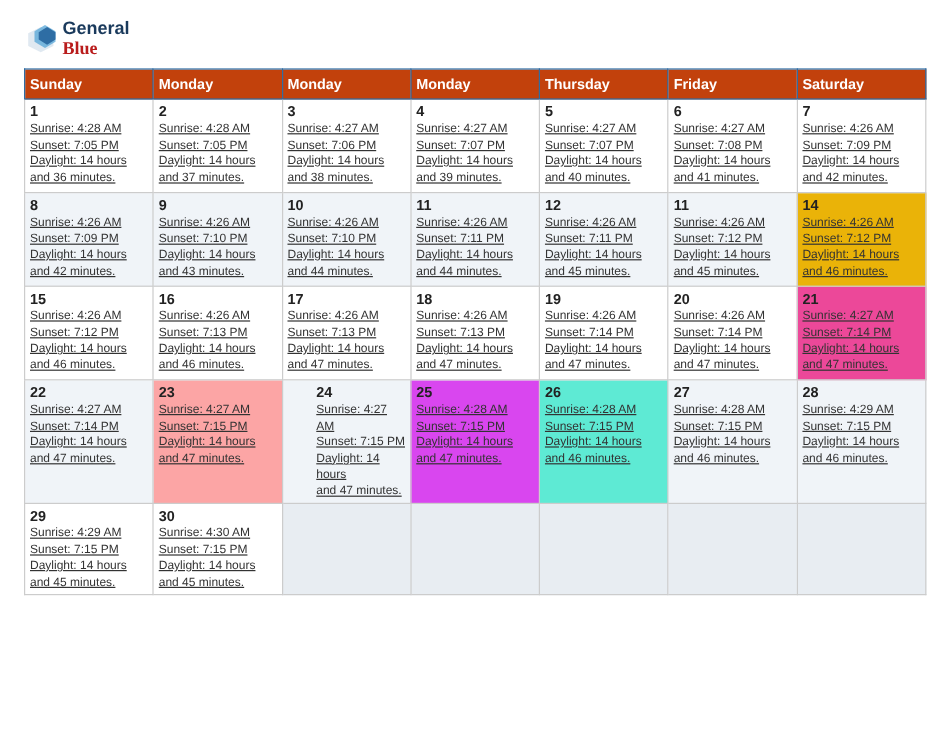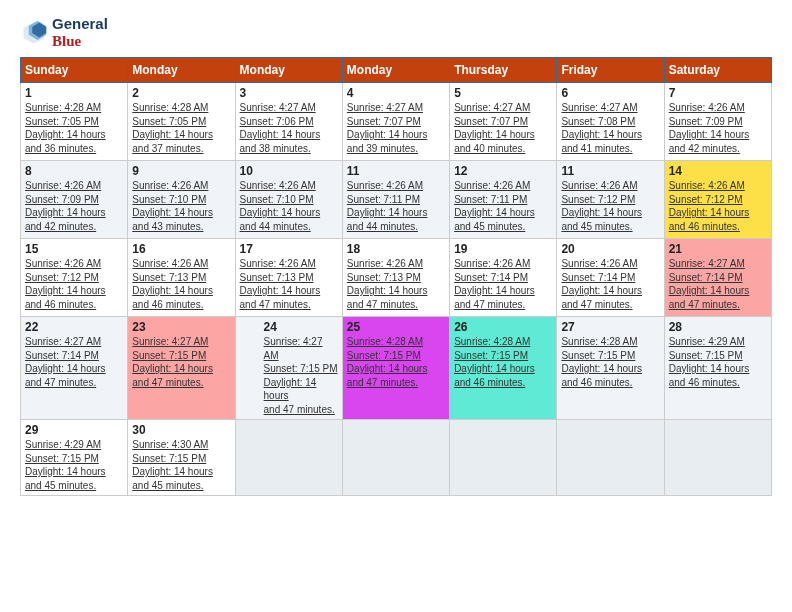--- a/index.html
+++ b/index.html
@@ -220,21 +220,21 @@
 Daylight: 14 hours
 and 45 minutes.</div>
           </td>
           <td style="background: rgb(240, 244, 248);">
             <span class="day-num">11</span>
             <div class="cell-text" style="white-space: pre-line;">Sunrise: 4:26 AM
 Sunset: 7:12 PM
 Daylight: 14 hours
 and 45 minutes.</div>
           </td>
-          <td style="background: #fde047;">
+          <td style="background: #eab308;">
             <span class="day-num">14</span>
             <div class="cell-text" style="white-space: pre-line;">Sunrise: 4:26 AM
 Sunset: 7:12 PM
 Daylight: 14 hours
 and 46 minutes.</div>
           </td>
         </tr>
         <tr>
           <td style="background: rgb(255, 255, 255);">
             <span class="day-num">15</span>
@@ -271,21 +271,21 @@
 Daylight: 14 hours
 and 47 minutes.</div>
           </td>
           <td style="background: rgb(255, 255, 255);">
             <span class="day-num">20</span>
             <div class="cell-text" style="white-space: pre-line;">Sunrise: 4:26 AM
 Sunset: 7:14 PM
 Daylight: 14 hours
 and 47 minutes.</div>
           </td>
-          <td style="background: #fca5a5;">
+          <td style="background: #ec4899;">
             <span class="day-num">21</span>
             <div class="cell-text" style="white-space: pre-line;">Sunrise: 4:27 AM
 Sunset: 7:14 PM
 Daylight: 14 hours
 and 47 minutes.</div>
           </td>
         </tr>
         <tr>
           <td style="background: rgb(240, 244, 248);">
             <span class="day-num">22</span>

